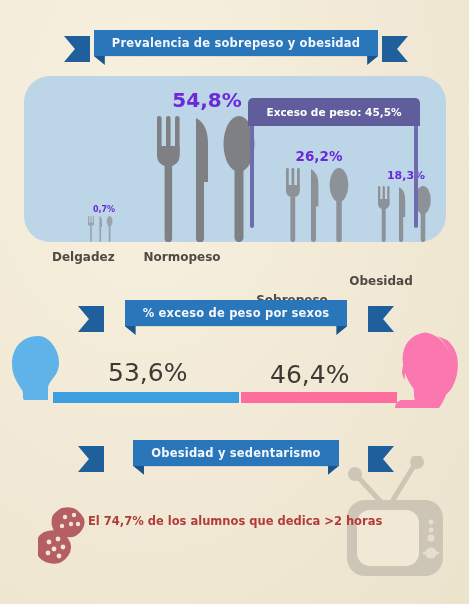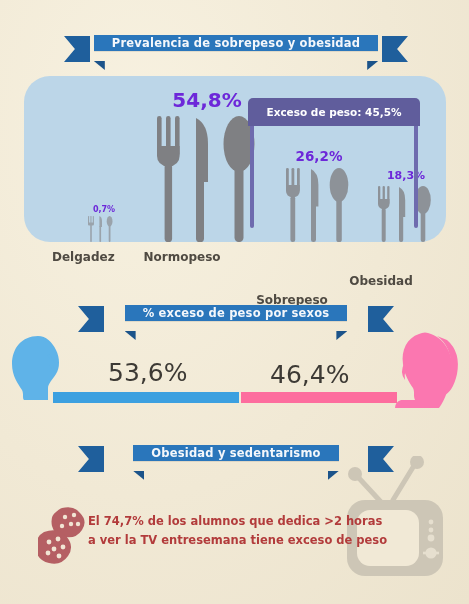--- a/index.html
+++ b/index.html
@@ -23,21 +23,21 @@
   
   .banner {
     position: absolute;
     height: 26px;
     display: flex;
     align-items: center;
     justify-content: center;
   }
   .banner-body {
     position: relative;
-    height: 16px;
+    height: 26px;
     background: #2a76bb;
     display: flex;
     align-items: center;
     justify-content: center;
     padding: 1px 18px;
     z-index: 3;
     box-shadow: 0 1px 0 rgba(0,0,0,0.08);
   }
   .banner-title {
     color: #f4f7fb;
@@ -364,17 +364,16 @@
           <circle cx="20" cy="33" r="2.4"></circle>
         <circle cx="16" cy="43" r="2.4"></circle>
           <circle cx="25" cy="41" r="2.4"></circle>
         <circle cx="10" cy="47" r="2.4"></circle>
           <circle cx="21" cy="50" r="2.4"></circle>
       </g>
     </svg>
 
     <div id="tv-text">
       <div>El 74,7% de los alumnos que dedica &gt;2 horas</div>
-      <div>a ver la TV entresemana tiene exceso de peso</div>
     </div>
   </div>
 
 </div>
 
 </body></html>

